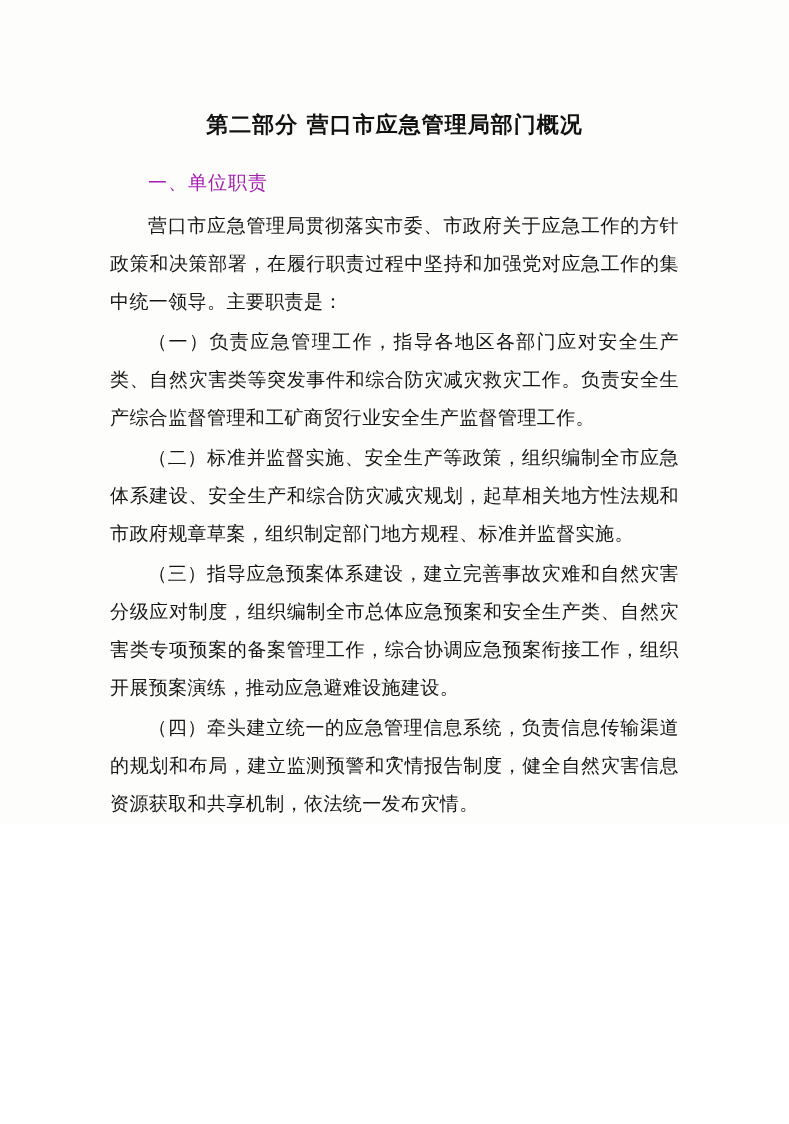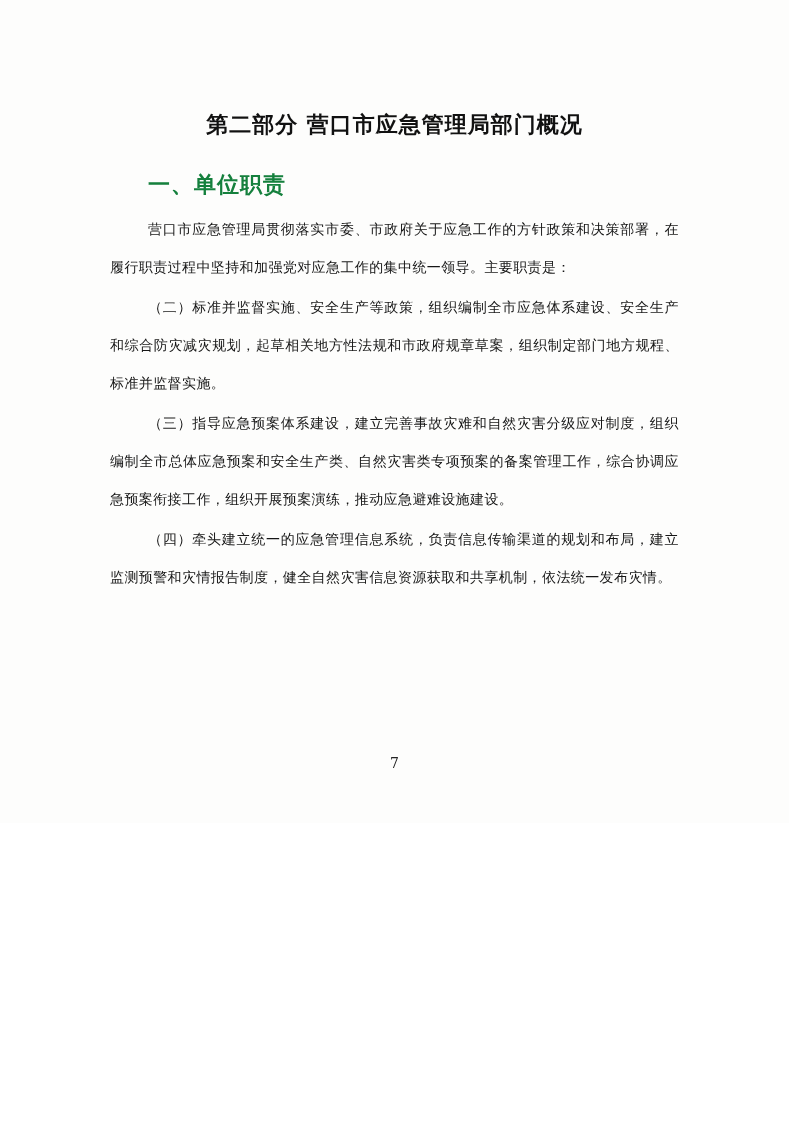--- a/index.html
+++ b/index.html
@@ -28,29 +28,29 @@
   .doc-title {
     text-align: center;
     font-size: 22px;
     font-weight: bold;
     letter-spacing: 1px;
     margin: 14px 0 30px 0;
     font-family: "DejaVu Serif", "Liberation Serif", serif;
     color: #111;
   }
   .section-heading {
-    font-size: 22px;
-    font-weight: bold;
+    font-size: 19px;
+    font-weight: normal;
     margin: 18px 0 10px 0;
     text-indent: 38px;
     letter-spacing: 1px;
-    color: #15803d;
+    color: #a21caf;
   }
   .para {
-    font-size: 14px;
+    font-size: 19px;
     line-height: 38px;
     text-align: justify;
     text-justify: inter-ideograph;
     text-indent: 38px;
     margin: 0 0 2px 0;
     letter-spacing: 0.4px;
     color: #161616;
   }
   .page-number {
     position: absolute;
@@ -66,18 +66,19 @@
 </head>
 <body>
 
 <div class="page">
 
   <h1 class="doc-title">第二部分  营口市应急管理局部门概况</h1>
 
   <h2 class="section-heading">一、单位职责</h2>
 
   <p class="para">营口市应急管理局贯彻落实市委、市政府关于应急工作的方针政策和决策部署，在履行职责过程中坚持和加强党对应急工作的集中统一领导。主要职责是：</p>
+  <p class="para">（一）负责应急管理工作，指导各地区各部门应对安全生产类、自然灾害类等突发事件和综合防灾减灾救灾工作。负责安全生产综合监督管理和工矿商贸行业安全生产监督管理工作。</p>
   <p class="para">（二）标准并监督实施、安全生产等政策，组织编制全市应急体系建设、安全生产和综合防灾减灾规划，起草相关地方性法规和市政府规章草案，组织制定部门地方规程、标准并监督实施。</p>
   <p class="para">（三）指导应急预案体系建设，建立完善事故灾难和自然灾害分级应对制度，组织编制全市总体应急预案和安全生产类、自然灾害类专项预案的备案管理工作，综合协调应急预案衔接工作，组织开展预案演练，推动应急避难设施建设。</p>
   <p class="para">（四）牵头建立统一的应急管理信息系统，负责信息传输渠道的规划和布局，建立监测预警和灾情报告制度，健全自然灾害信息资源获取和共享机制，依法统一发布灾情。</p>
 
   <div class="page-number">7</div>
 </div>
 
 </body></html>

